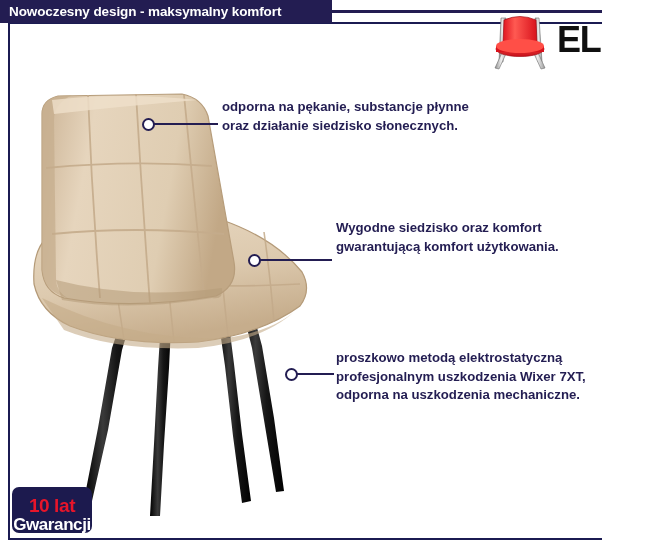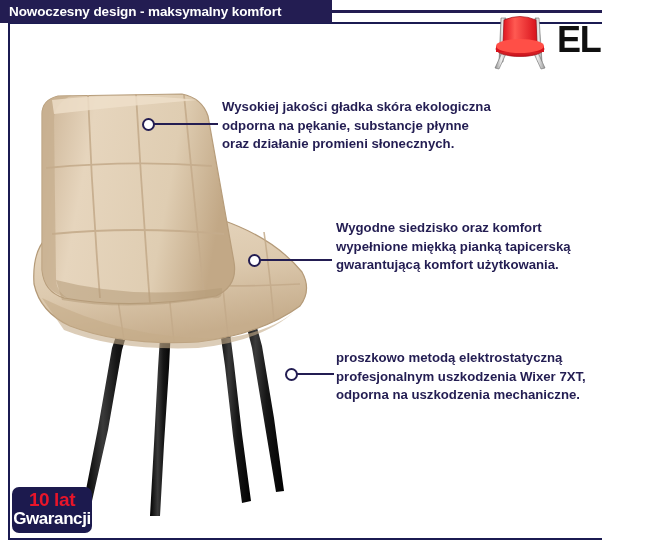--- a/index.html
+++ b/index.html
@@ -124,21 +124,21 @@
     position: absolute;
     left: 12px;
     top: 487px;
     width: 80px;
     height: 46px;
     background: #1c1a4e;
     border-radius: 7px;
     z-index: 9;
     text-align: center;
     box-sizing: border-box;
-    padding-top: 2px;
+    padding-top: 8px;
   }
   #warranty-years {
     color: #e8152a;
     font-size: 19px;
     font-weight: bold;
     line-height: 21px;
     letter-spacing: -0.4px;
   }
   #warranty-label {
     color: #ffffff;
@@ -329,30 +329,28 @@
     </g>
 
     <path d="M40 52 Q110 44 186 52 Q112 58 42 66 Z" fill="#efe0ca" opacity="0.8"></path>
 
     <path d="M44 232 Q120 252 210 240 Q212 252 200 250 Q118 264 50 252 Z" fill="#b59b79" opacity="0.55"></path>
   </svg>
 
   <div class="callout-line" style="left:152px; top:123px; width:66px;"></div>
   <div class="callout-dot" style="left:142px; top:118px;"></div>
   <div class="callout-text" style="left:222px; top:98px;">
-    <div>Wysokiej jakości gładka skóra ekologiczna</div>
     <div>odporna na pękanie, substancje płynne</div>
-    <div>oraz działanie promieni słonecznych.</div>
+    <div>oraz działanie siedzisko słonecznych.</div>
   </div>
 
   <div class="callout-line" style="left:260px; top:259px; width:72px;"></div>
   <div class="callout-dot" style="left:248px; top:254px;"></div>
   <div class="callout-text" style="left:336px; top:219px;">
     <div>Wygodne siedzisko oraz komfort</div>
-    <div>wypełnione miękką pianką tapicerską</div>
     <div>gwarantującą komfort użytkowania.</div>
   </div>
 
   <div class="callout-line" style="left:296px; top:373px; width:38px;"></div>
   <div class="callout-dot" style="left:285px; top:368px;"></div>
   <div class="callout-text" style="left:336px; top:349px;">
     <div>proszkowo metodą elektrostatyczną</div>
     <div>profesjonalnym uszkodzenia Wixer 7XT,</div>
     <div>odporna na uszkodzenia mechaniczne.</div>
   </div>

